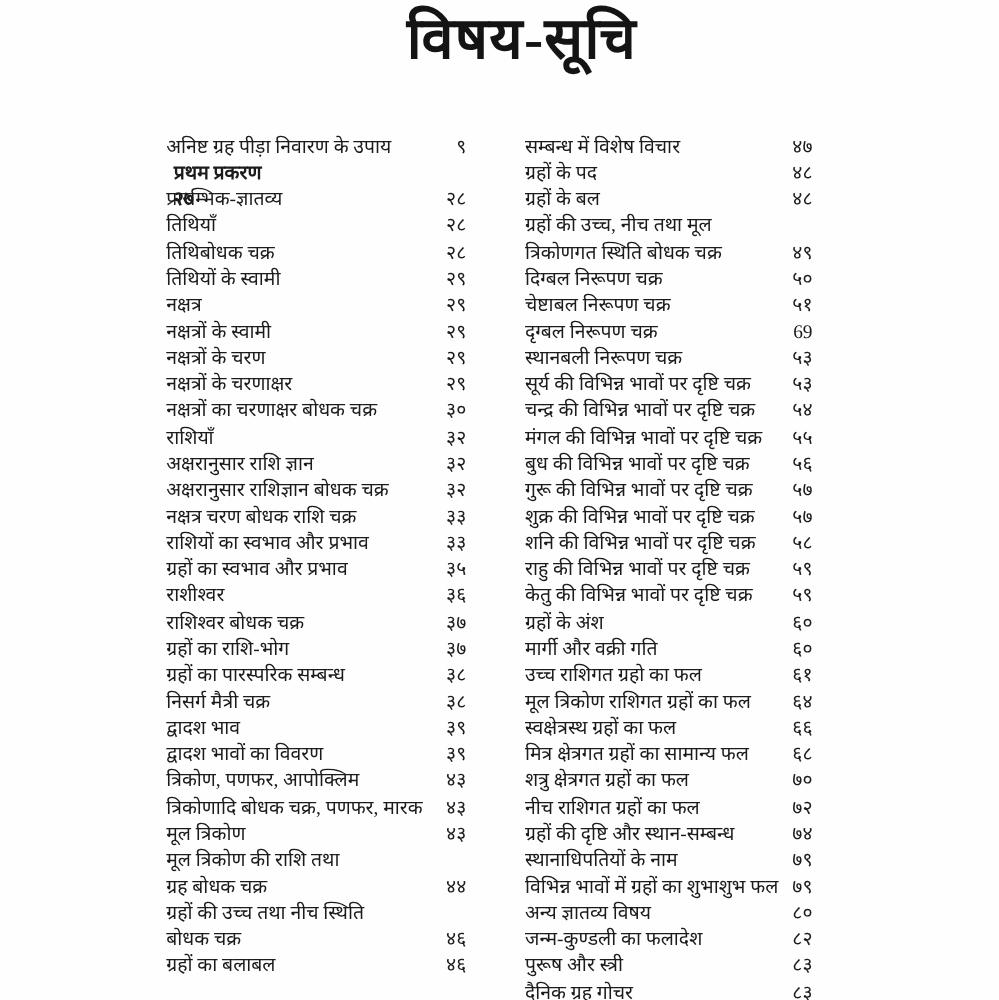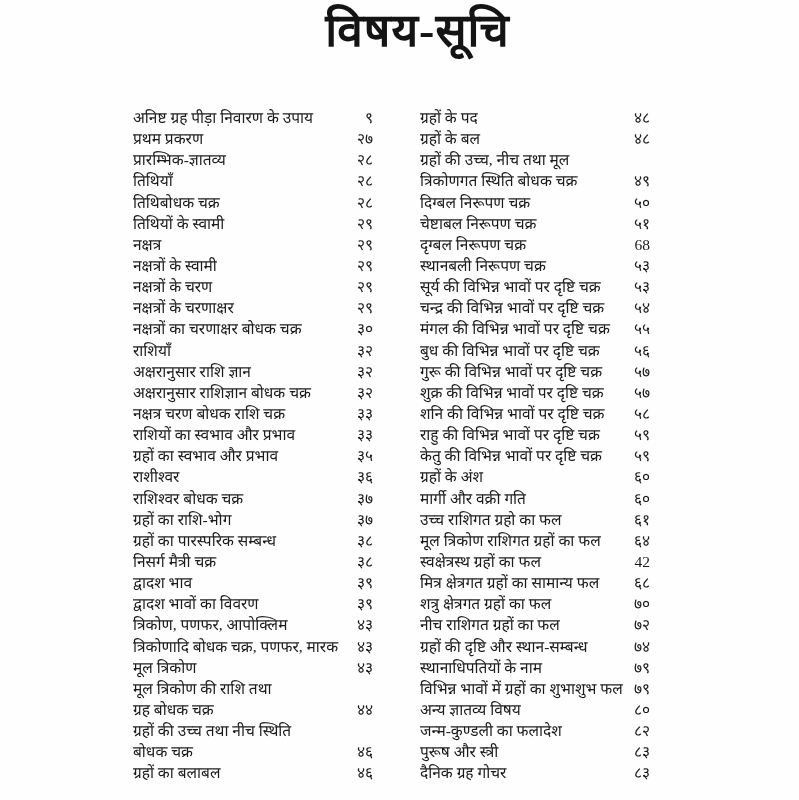--- a/index.html
+++ b/index.html
@@ -51,21 +51,22 @@
   .row {
     display: flex;
     justify-content: space-between;
     align-items: baseline;
     height: 21.15px;
     line-height: 21.15px;
     font-size: 15.5px;
     white-space: nowrap;
   }
   .row.bold {
-    font-weight: normal;
+    font-weight: bold;
+    flex-direction: column;
   }
   .row .label {
     flex: 1 1 auto;
     overflow: visible;
   }
   .row .num {
     flex: 0 0 auto;
     margin-left: 6px;
     text-align: right;
   }
@@ -235,20 +236,24 @@
         </div>
 
         <div class="row">
           <span class="label">ग्रहों का बलाबल</span>
           <span class="num">४६</span>
         </div>
 
       </div>
     <div class="col col-right">
 
+        <div class="row">
+          <span class="label">सम्बन्ध में विशेष विचार</span>
+          <span class="num">४७</span>
+        </div>
 
         <div class="row">
           <span class="label">ग्रहों के पद</span>
           <span class="num">४८</span>
         </div>
 
         <div class="row">
           <span class="label">ग्रहों  के बल</span>
           <span class="num">४८</span>
         </div>
@@ -268,21 +273,21 @@
           <span class="num">५०</span>
         </div>
 
         <div class="row">
           <span class="label">चेष्टाबल निरूपण चक्र</span>
           <span class="num">५१</span>
         </div>
 
         <div class="row">
           <span class="label">दृग्बल निरूपण चक्र</span>
-          <span class="num">68</span>
+          <span class="num">69</span>
         </div>
 
         <div class="row">
           <span class="label">स्थानबली निरूपण चक्र</span>
           <span class="num">५३</span>
         </div>
 
         <div class="row">
           <span class="label">सूर्य की विभिन्न भावों पर दृष्टि चक्र</span>
           <span class="num">५३</span>
@@ -343,21 +348,21 @@
           <span class="num">६१</span>
         </div>
 
         <div class="row">
           <span class="label">मूल त्रिकोण राशिगत ग्रहों का फल</span>
           <span class="num">६४</span>
         </div>
 
         <div class="row">
           <span class="label">स्वक्षेत्रस्थ ग्रहों का फल</span>
-          <span class="num">42</span>
+          <span class="num">६६</span>
         </div>
 
         <div class="row">
           <span class="label">मित्र क्षेत्रगत ग्रहों का सामान्य फल</span>
           <span class="num">६८</span>
         </div>
 
         <div class="row">
           <span class="label">शत्रु क्षेत्रगत ग्रहों का फल</span>
           <span class="num">७०</span>

